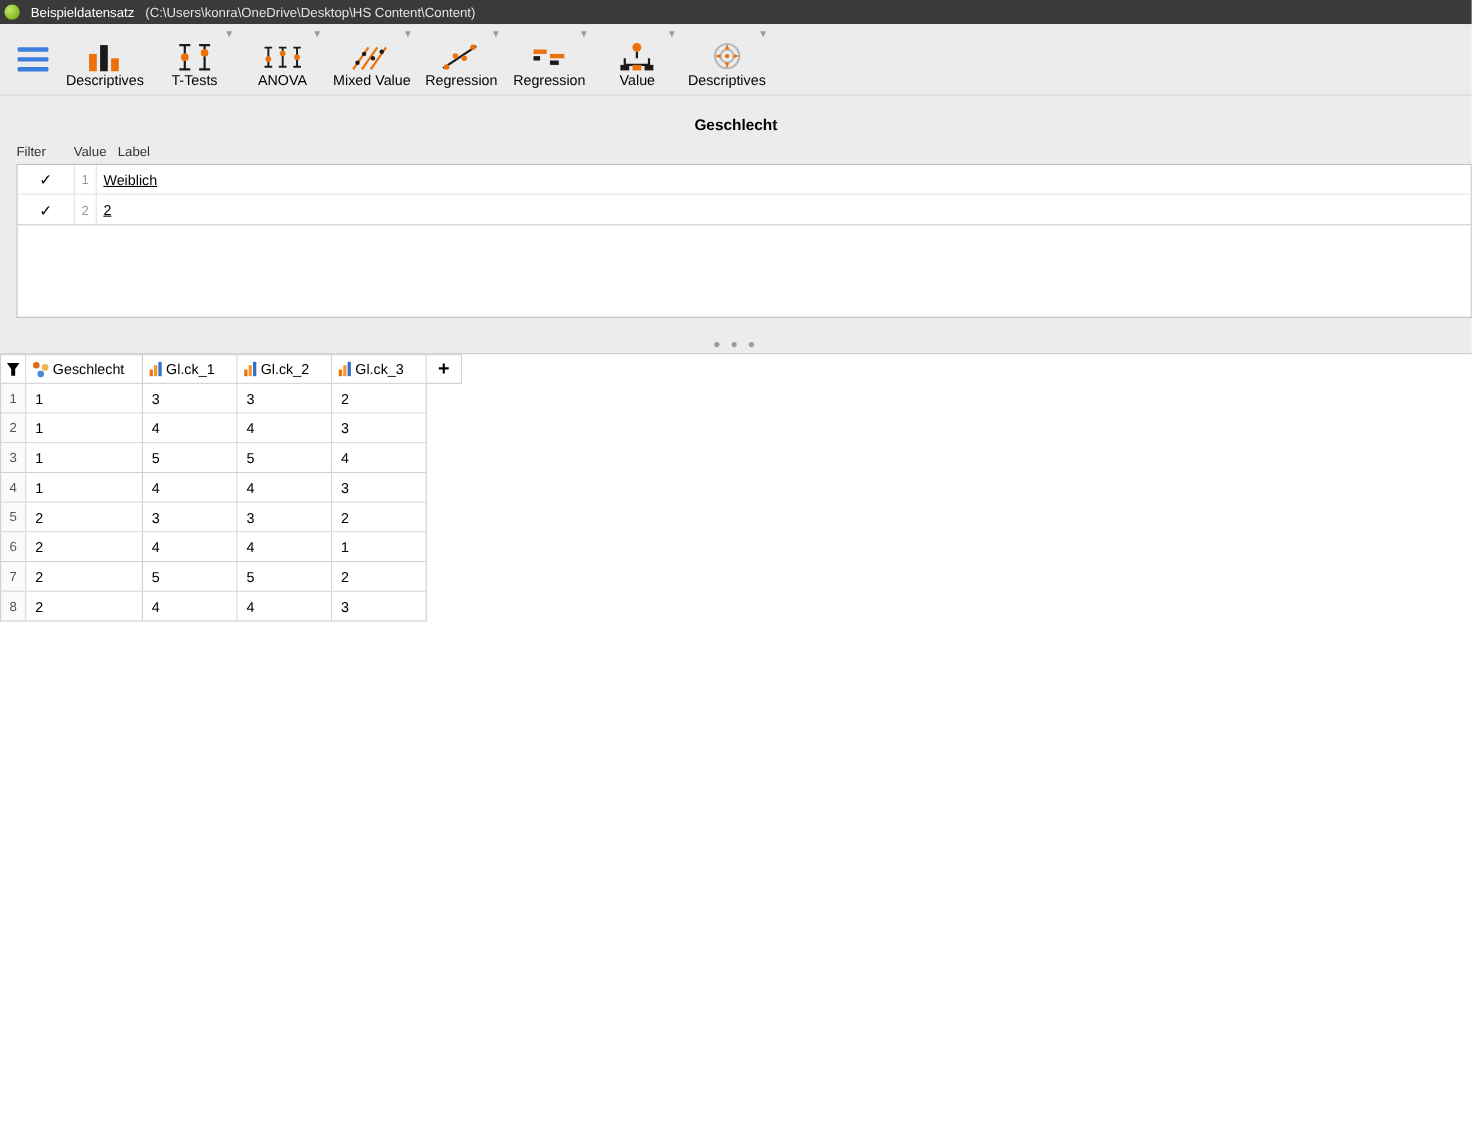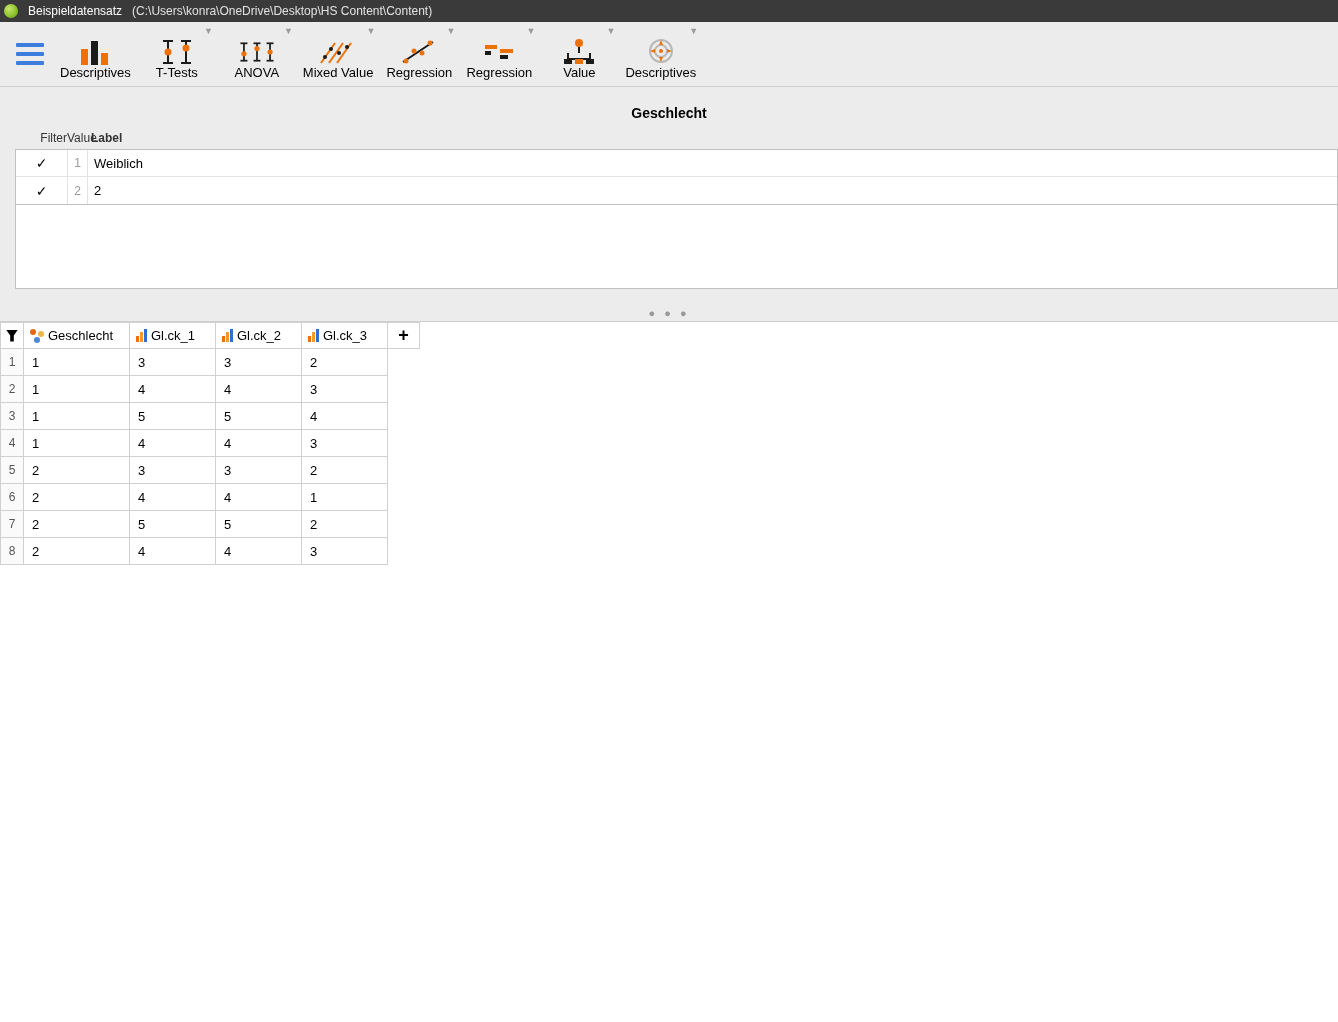--- a/index.html
+++ b/index.html
@@ -34,29 +34,29 @@
 .tb-item{display:flex;flex-direction:column;align-items:center;justify-content:flex-end;min-width:80px;padding:4px 6px 6px 6px;cursor:pointer;position:relative;}
 .tb-icon{height:30px;width:40px;display:flex;align-items:flex-end;justify-content:center;}
 .tb-label{font-size:13px;margin-top:0;}
 .tb-dd{position:absolute;top:4px;right:4px;color:var(--muted);font-size:9px;}
 
 
 .top-panel{background:var(--panel-bg);border-bottom:1px solid var(--toolbar-border);padding:10px 0 0 0;position:relative;height:235px;}
 .panel-title{font-weight:700;text-align:center;font-size:14px;margin:8px 0 10px 0;}
 .val-table-wrap{margin:0 0 0 15px;}
 .val-header{display:flex;align-items:flex-end;font-size:12px;color:#333;padding:0 0 4px 0;}
-.vh-filter{width:52px;text-align:right;}
+.vh-filter{width:52px;text-align:left;}
 .vh-value{width:20px;text-align:center;}
-.vh-label{padding-left:4px;font-weight:bold;}
+.vh-label{padding-left:20px;}
 .val-table{border:1px solid var(--panel-border);background:#fff;}
 .val-row{display:flex;height:var(--row-h);border-bottom:1px solid #e3e3e3;}
 .val-row:last-child{border-bottom:none;}
 .vc-filter{width:52px;border-right:1px solid #e3e3e3;display:flex;align-items:center;justify-content:center;}
 .vc-value{width:20px;border-right:1px solid #e3e3e3;display:flex;align-items:center;justify-content:center;color:var(--muted);font-size:12px;}
-.vc-label{flex:1;display:flex;align-items:center;padding:0 6px;}
+.vc-label{flex:1;display:flex;align-items:center;padding:0 6px;text-decoration:underline;}
 .val-extra{height:84px;border:1px solid var(--panel-border);border-top:none;background:#fff;}
 .dots{position:absolute;left:50%;bottom:2px;transform:translateX(-50%);color:var(--muted);letter-spacing:3px;font-size:11px;user-select:none;cursor:ns-resize;}
 
 
 .grid-wrap{font-size:13px;}
 .grid-head{display:flex;height:var(--row-h);}
 .gh-cell{border:1px solid var(--grid-border);border-left:none;background:#fff;display:flex;align-items:center;padding:0 6px;gap:4px;font-size:13px;overflow:hidden;}
 .gh-first{width:24px;border-left:1px solid var(--grid-border);justify-content:center;padding:0;}
 .gh-col{width:106px;}
 .gh-narrow{width:86px;}

